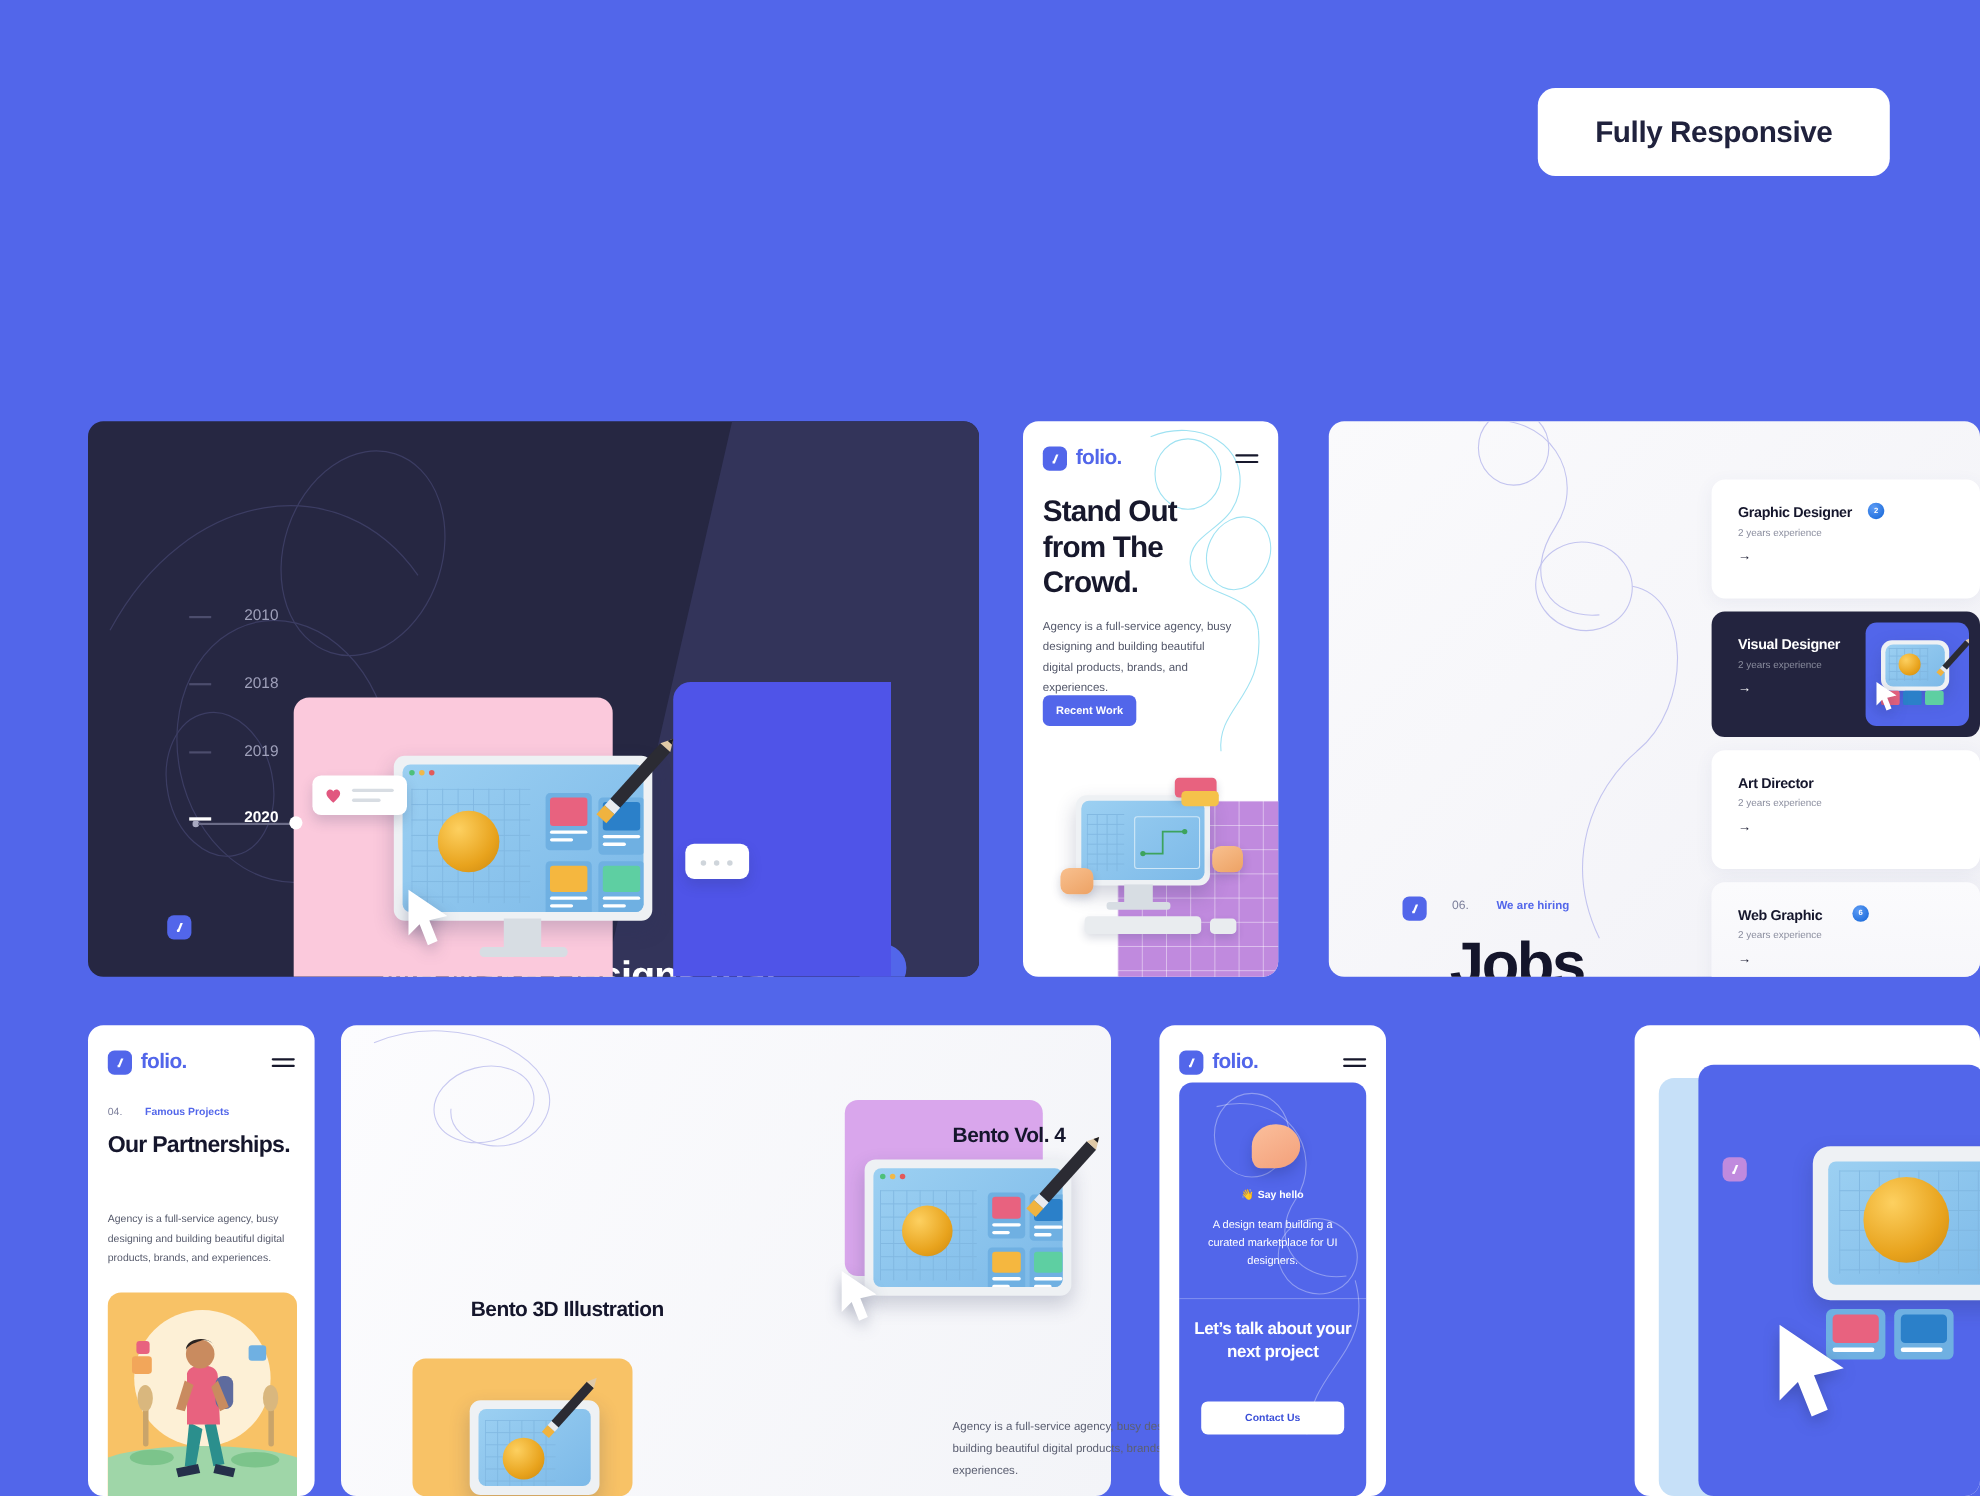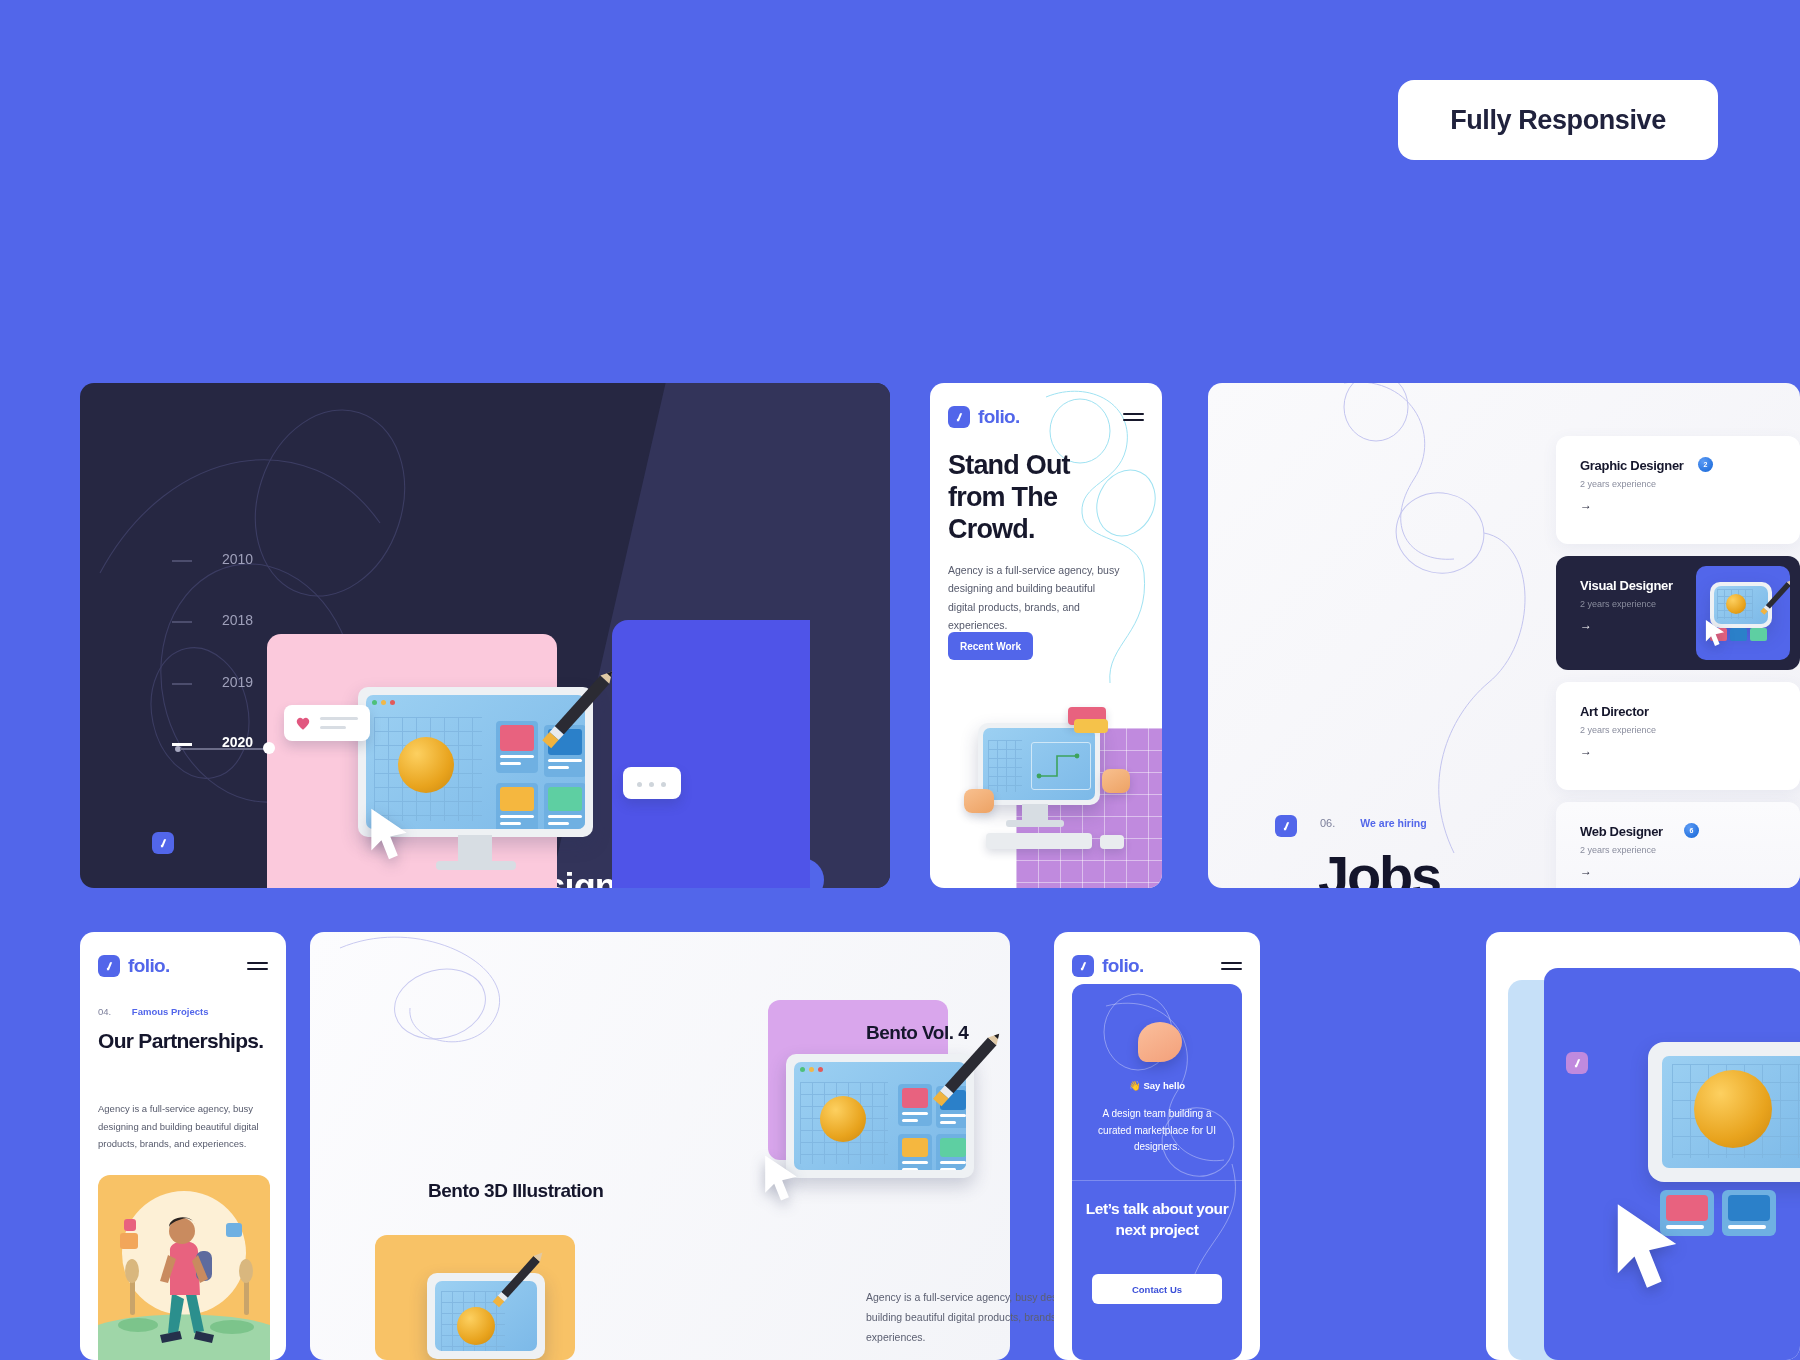--- a/index.html
+++ b/index.html
@@ -447,21 +447,21 @@
         </div>
       </div>
 
       <div class="job light" style="top:254px;height:108px;">
         <h3>Art Director</h3>
         <div class="yrs">2 years experience</div>
         <div class="go">→</div>
       </div>
 
       <div class="job light" style="top:374px;height:108px;background:linear-gradient(180deg,#fbfbfd,#f6f6fa);">
-        <h3>Web Designer</h3>
+        <h3>Web Graphic</h3>
         <div class="cnt" style="left:128px;top:21px;">6</div>
         <div class="yrs">2 years experience</div>
         <div class="go">→</div>
       </div>
     </div>
   </div>
 
   <div class="card c4">
     <div class="mob-top">
       <div class="brandrow">

